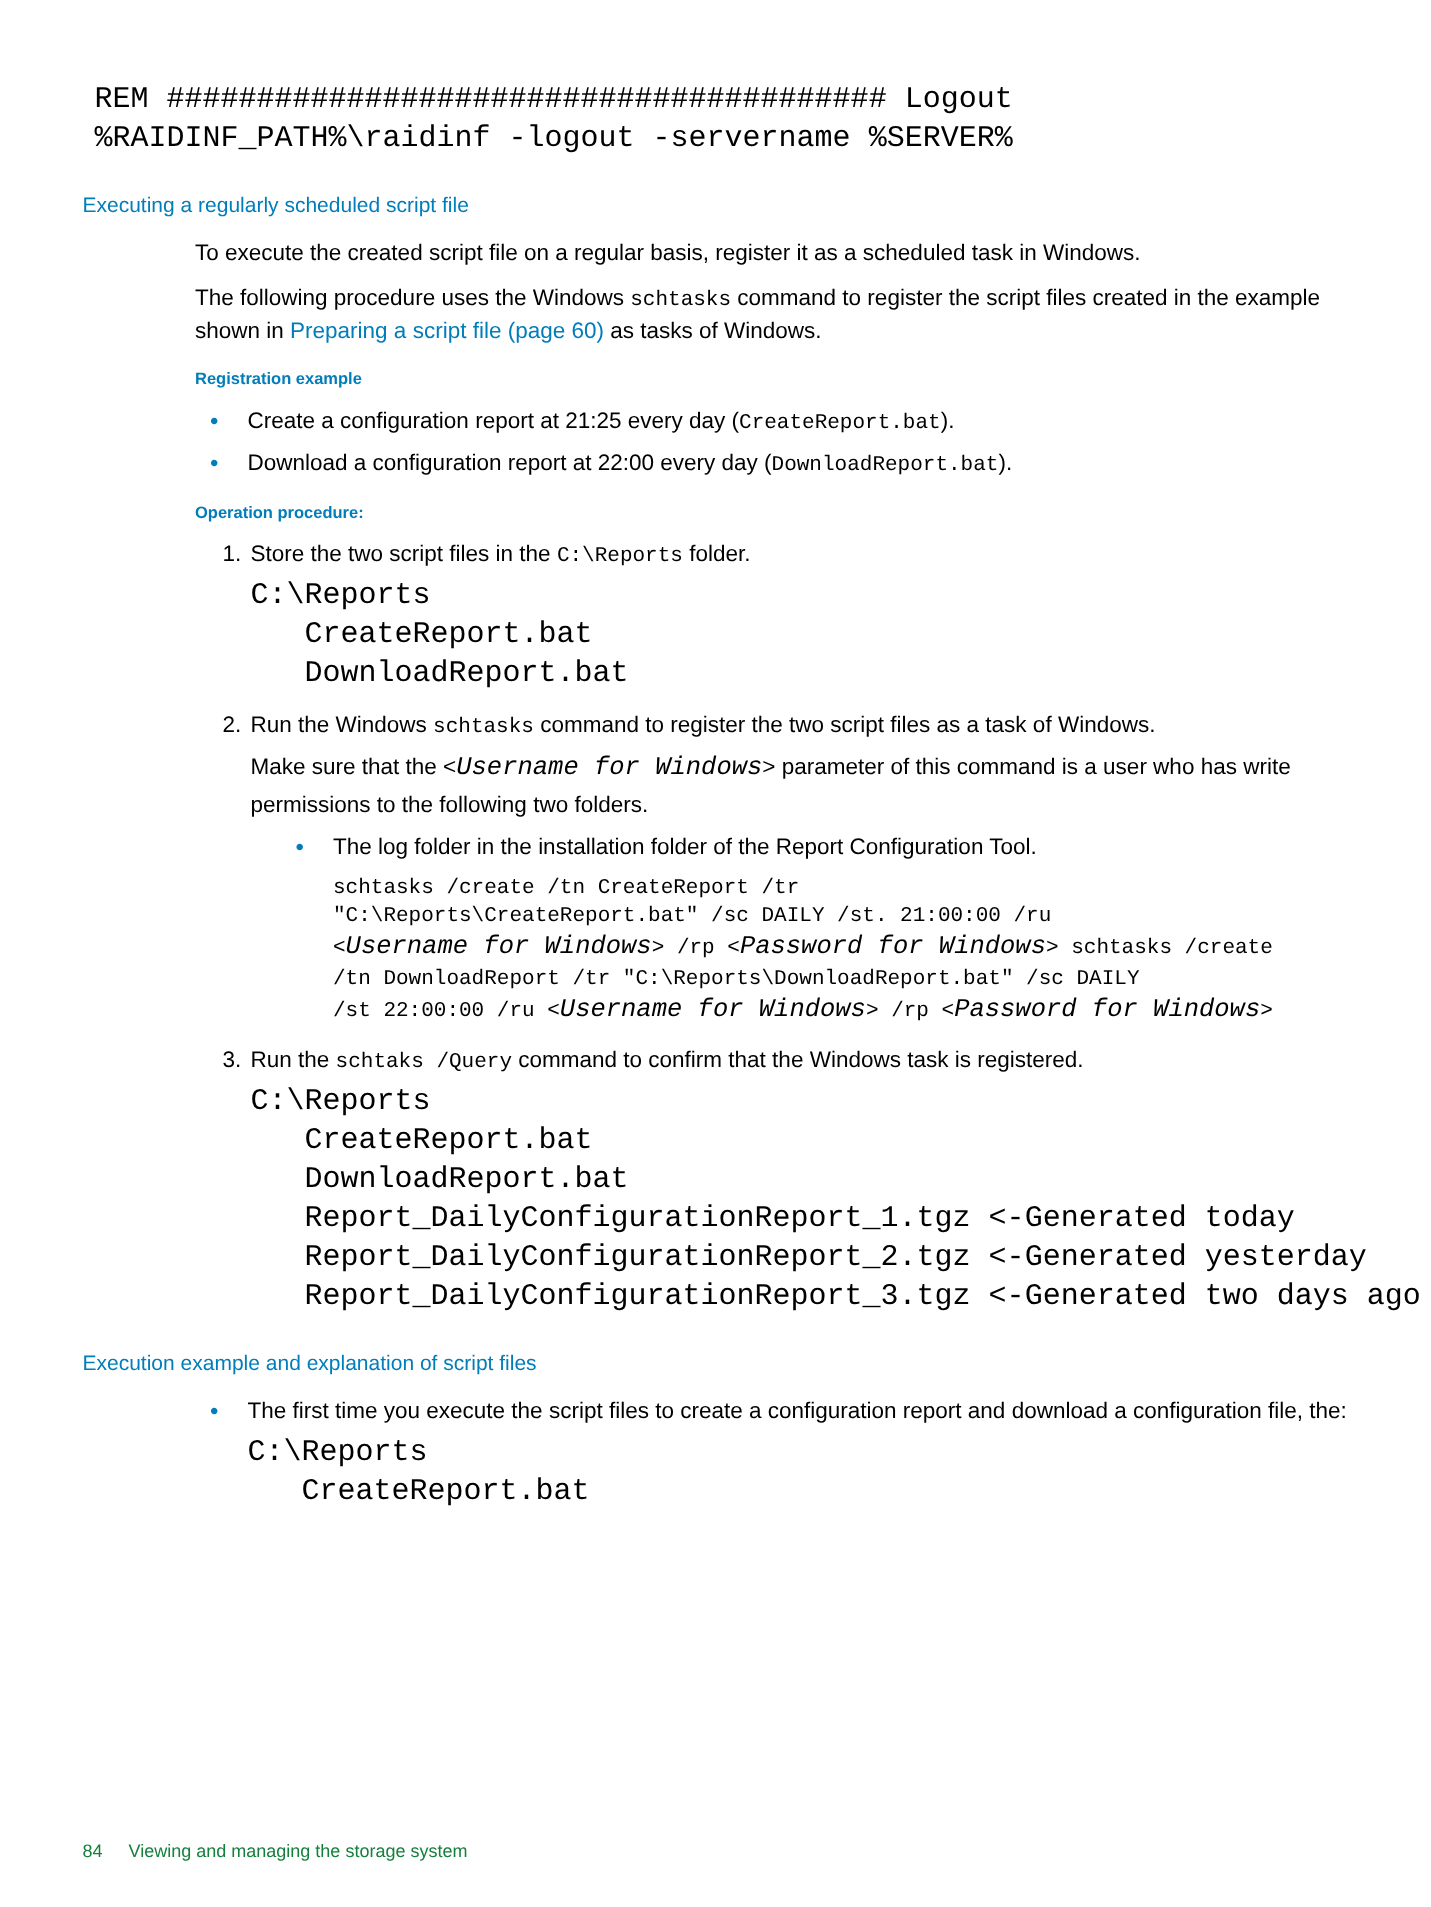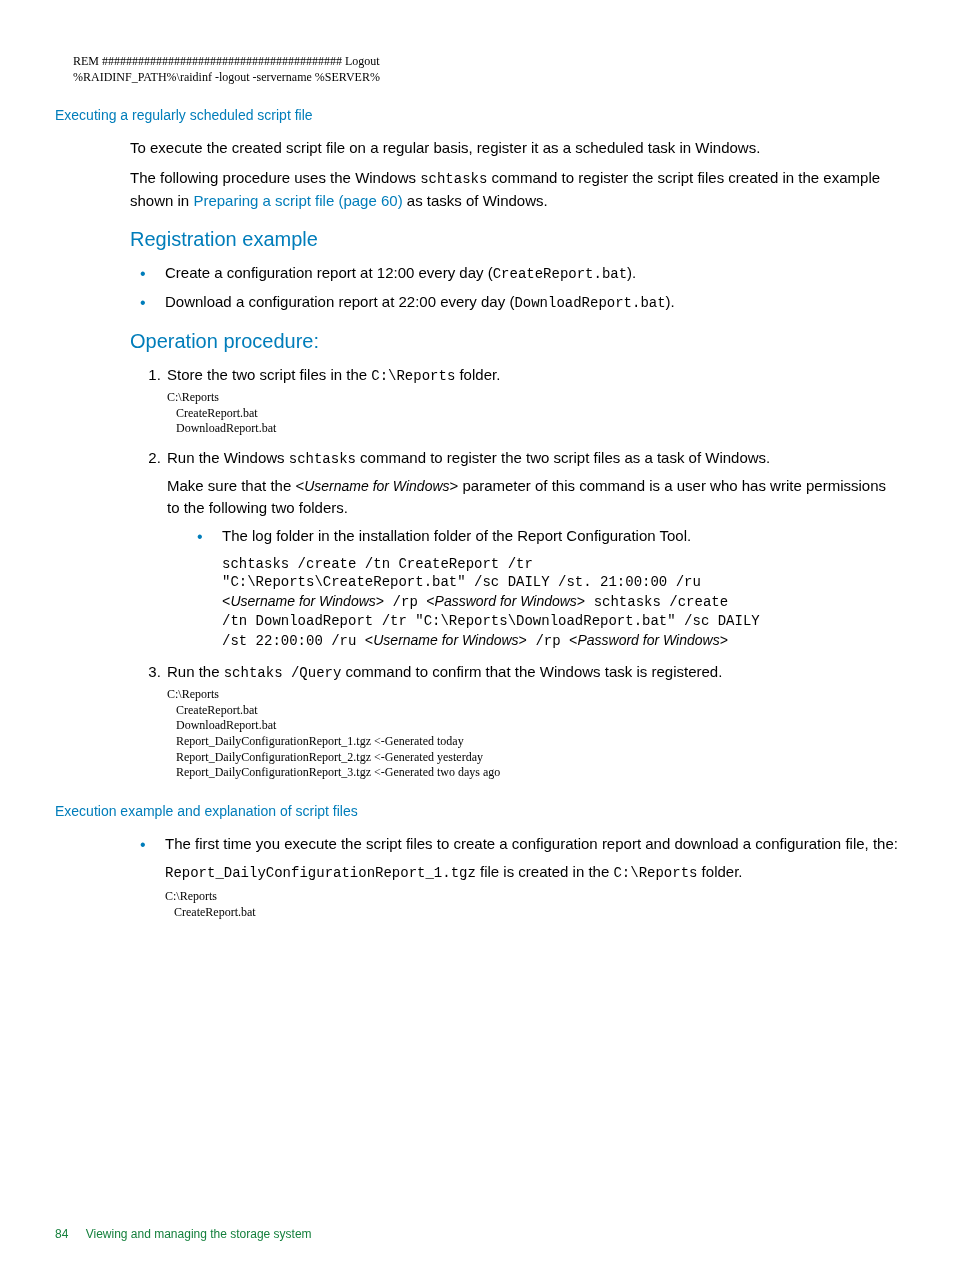--- a/index.html
+++ b/index.html
@@ -10,42 +10,42 @@
     padding: 50px 55px 40px 55px;
     width: 954px;
     box-sizing: border-box;
     line-height: 1.45;
   }
   .mono {
     font-family: "Courier New", Courier, monospace;
     font-size: 14px;
   }
   .mono-italic {
-    font-family: Liberation Sans, sans-serif;
+    font-family: Liberation Mono, monospace;
     font-style: italic;
-    font-size: 14px;
+    font-size: 17px;
   }
   pre.code {
-    font-family: Liberation Serif, serif;
-    font-size: 12px;
-    margin: 4px 0 10px 18px;
+    font-family: Liberation Mono, monospace;
+    font-size: 20px;
+    margin: 4px 0 10px 8px;
     white-space: pre;
     line-height: 1.3;
   }
   .indent1 { margin-left: 75px; }
   h2 {
     color: #007dba;
     font-weight: 300;
     font-size: 14px;
     margin: 20px 0 12px 0;
   }
   h3 {
     color: #007dba;
-    font-weight: 400;
-    font-size: 20px;
+    font-weight: 700;
+    font-size: 11px;
     margin: 14px 0 8px 75px;
   }
   p.body {
     margin: 8px 0 8px 75px;
   }
   a.xref {
     color: #007dba;
     text-decoration: none;
   }
   ul.bullets {
@@ -98,21 +98,21 @@
 <p class="body">To execute the created script file on a regular basis, register it as a scheduled task in Windows.</p>
 
 <p class="body">
   <span>The following procedure uses the Windows </span><span class="mono">schtasks</span><span> command to register the script files created in the example shown in </span><a class="xref" href="#">Preparing a script file (page 60)</a><span> as tasks of Windows.</span>
 </p>
 
 <h3>Registration example</h3>
 
 <ul class="bullets">
   <li>
-    <span>Create a configuration report at 12:00 every day (</span><span class="mono">CreateReport.bat</span><span>).</span>
+    <span>Create a configuration report at 21:25 every day (</span><span class="mono">CreateReport.bat</span><span>).</span>
   </li>
   <li>
     <span>Download a configuration report at 22:00 every day (</span><span class="mono">DownloadReport.bat</span><span>).</span>
   </li>
 </ul>
 
 <h3>Operation procedure:</h3>
 
 <ol class="numbered">
   <li>
@@ -148,23 +148,20 @@
    Report_DailyConfigurationReport_2.tgz &lt;-Generated yesterday
    Report_DailyConfigurationReport_3.tgz &lt;-Generated two days ago</pre>
   </li>
 </ol>
 
 <h2>Execution example and explanation of script files</h2>
 
 <ul class="bullets">
   <li>
     <span>The first time you execute the script files to create a configuration report and download a configuration file, the:</span>
-    <div class="li-body">
-      <span class="mono">Report_DailyConfigurationReport_1.tgz</span><span> file is created in the </span><span class="mono">C:\Reports</span><span> folder.</span>
-    </div>
     <pre class="code" style="margin-left:0;">C:\Reports
    CreateReport.bat</pre>
   </li>
 </ul>
 
 <div class="footer">
   <span class="pnum">84</span>
   <span>Viewing and managing the storage system</span>
 </div>
 

